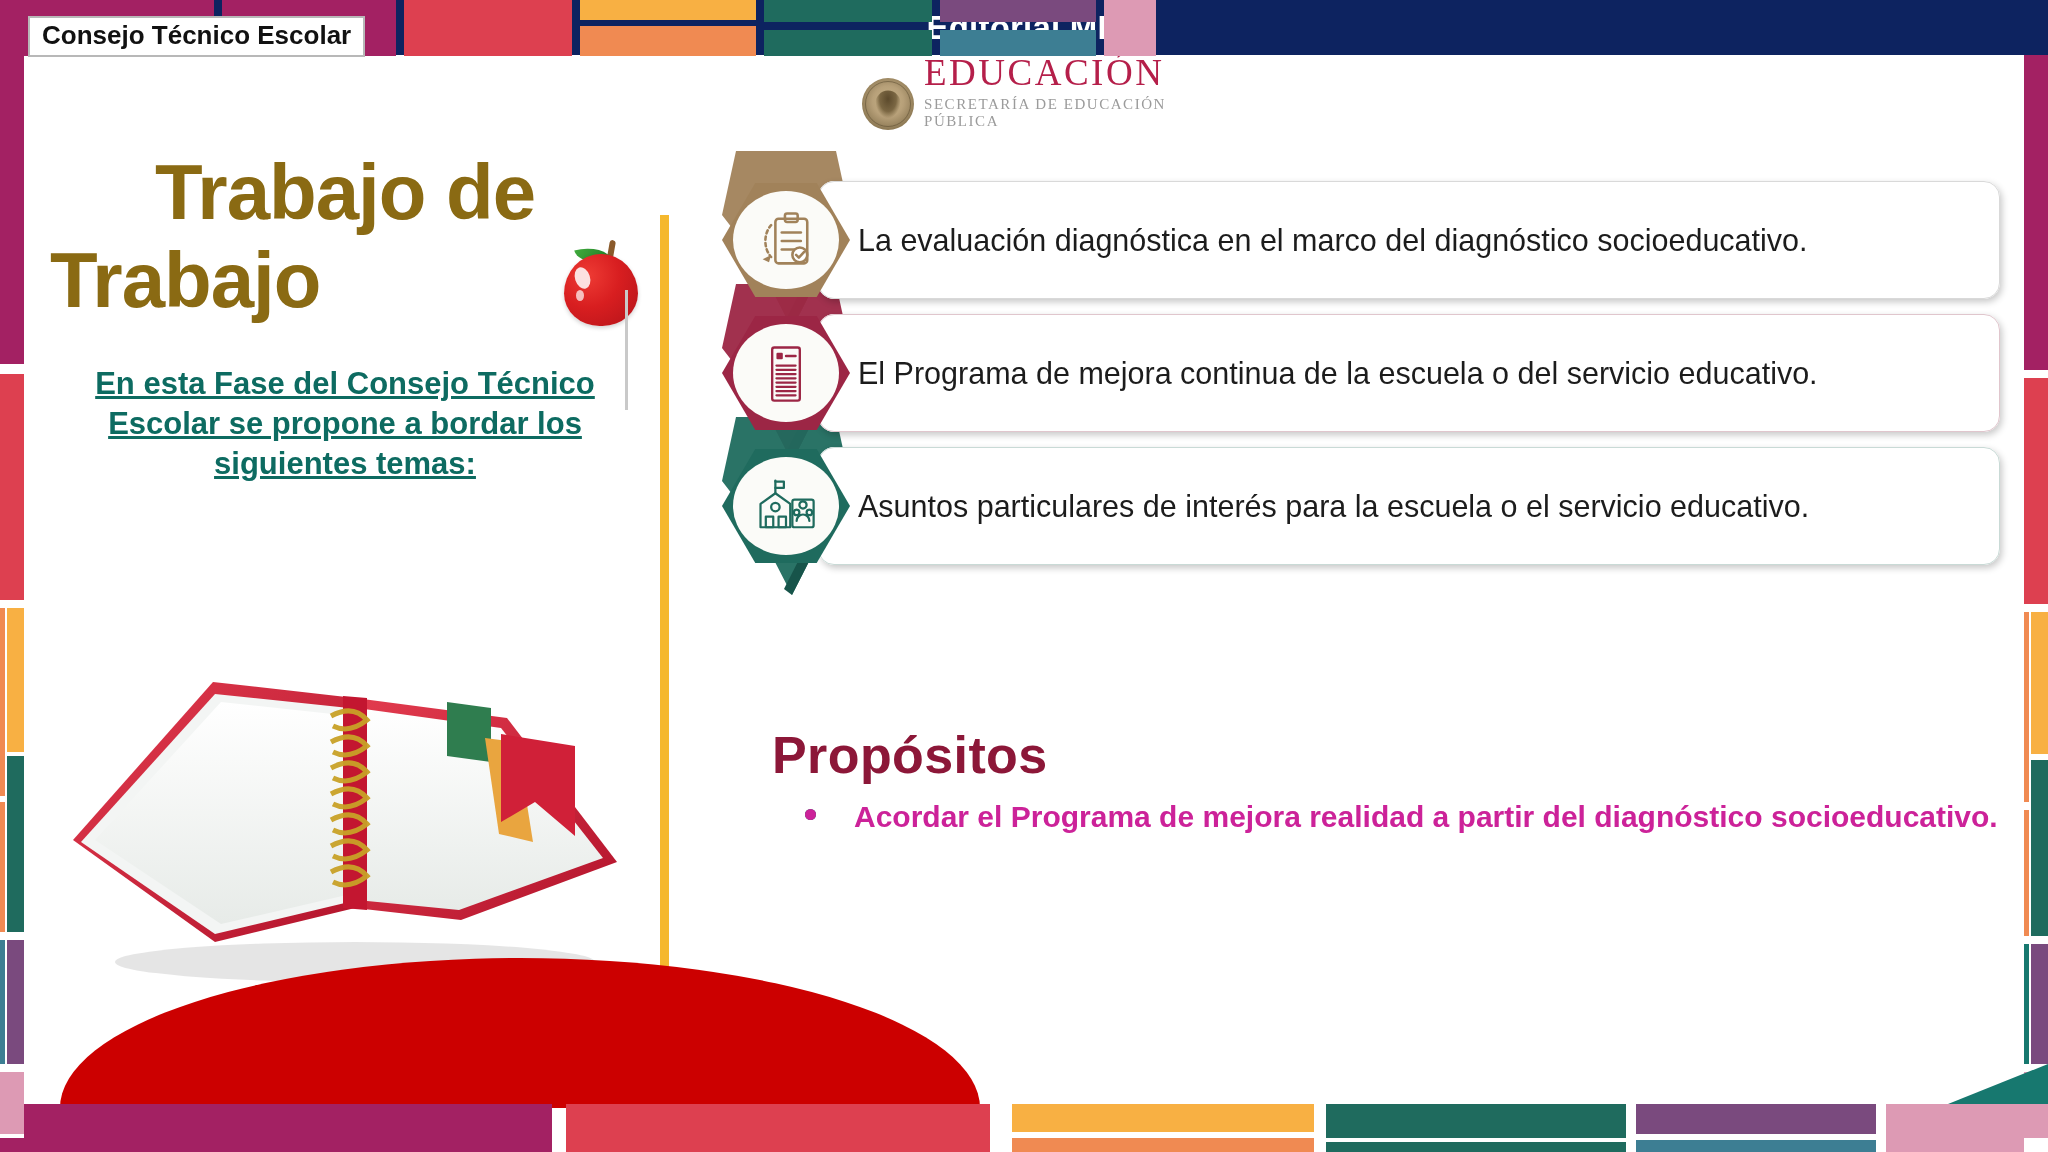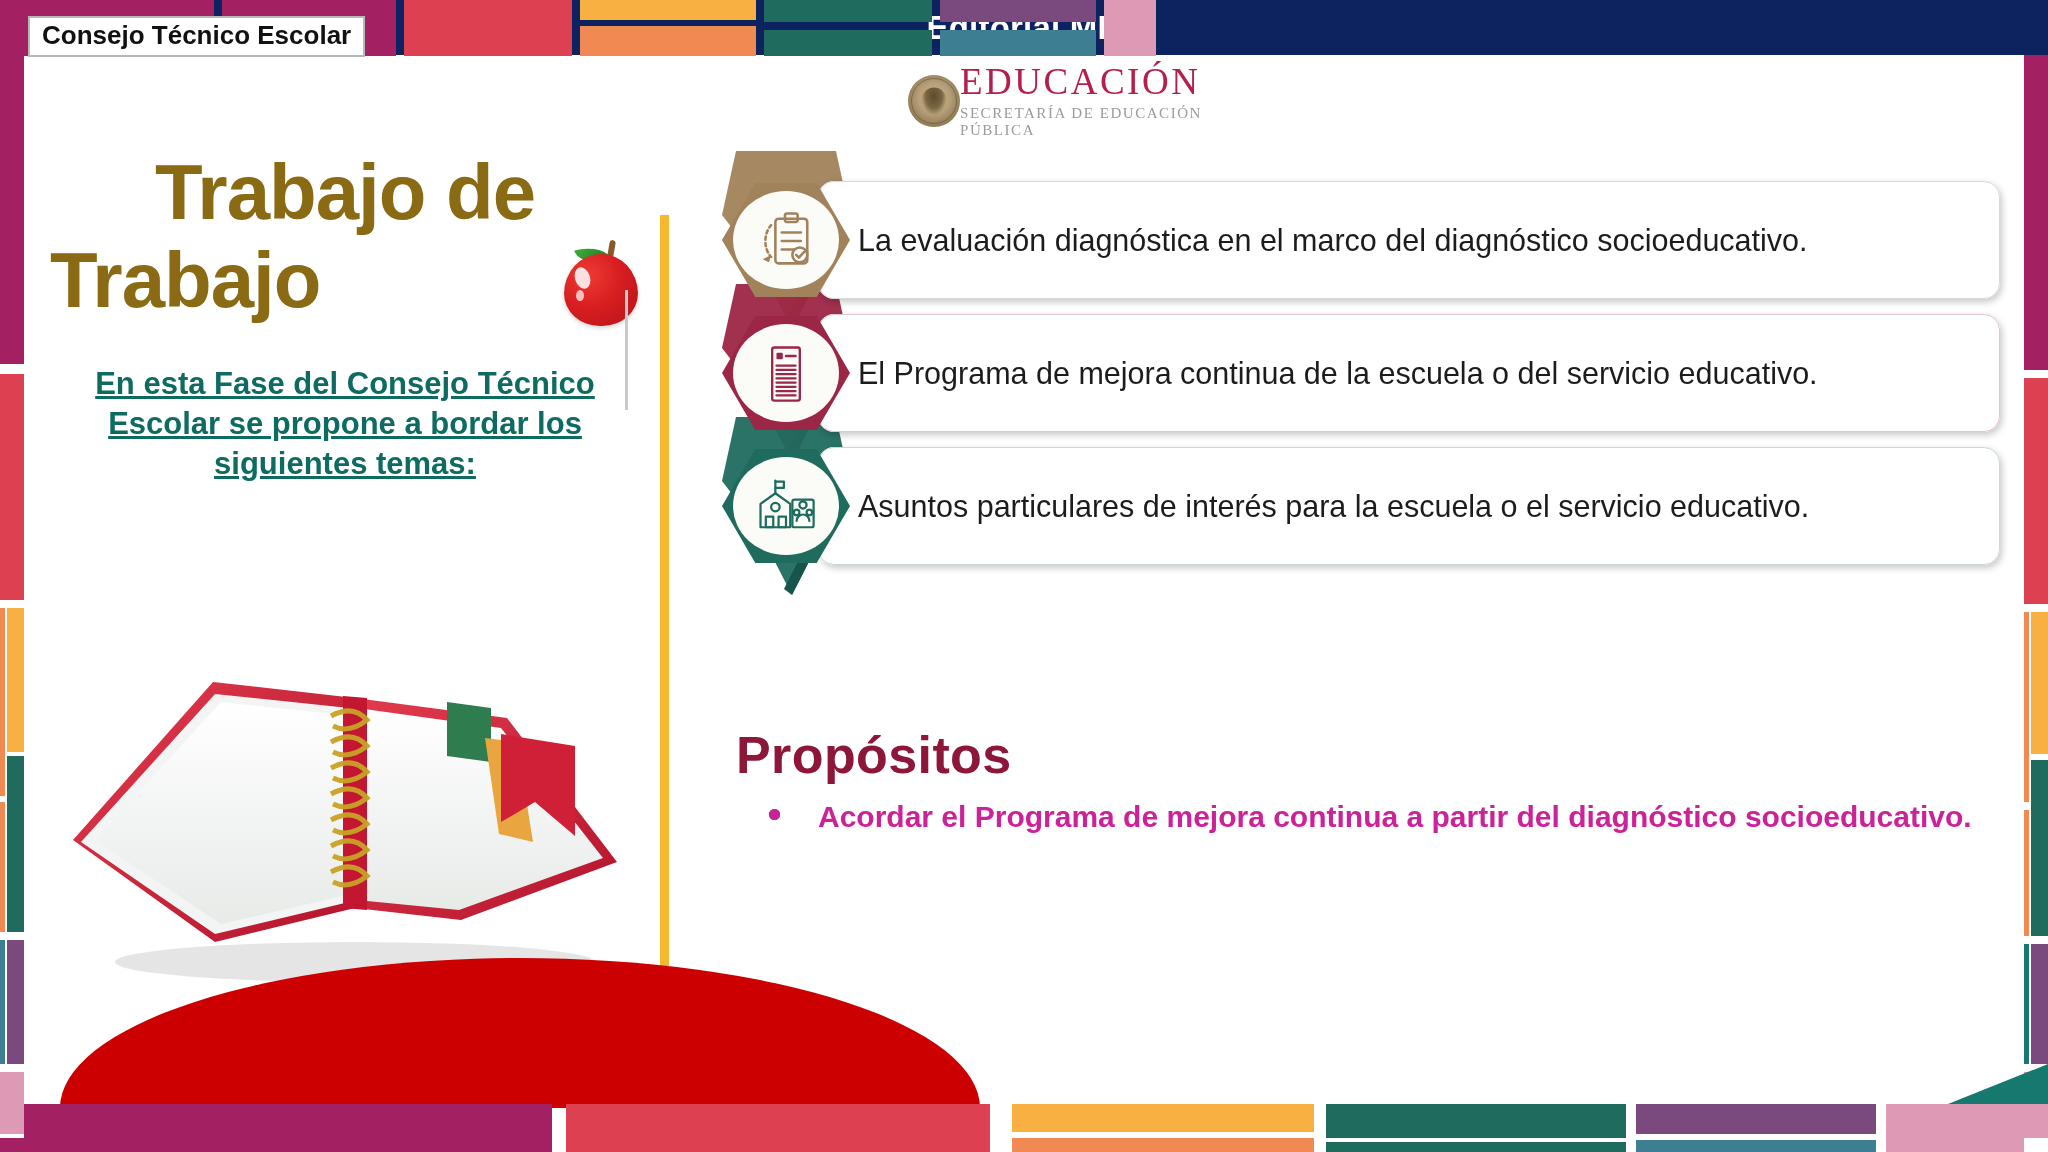--- a/index.html
+++ b/index.html
@@ -37,22 +37,22 @@
   .strip i{ position:absolute; display:block; }
 
   
   .slide{
     position:absolute; left:22px; top:55px; width:2004px; height:1040px;
     background:#ffffff; z-index:10;
   }
 
   
   .seplogo{
-    position:absolute; left:908px; top:72px; width:340px; height:58px;
-    display:flex; align-items:center; gap:0; z-index:15;
+    position:absolute; left:862px; top:72px; width:340px; height:58px;
+    display:flex; align-items:flex-end; gap:10px; z-index:15;
   }
   .sep-eagle{
     width:52px; height:52px; border-radius:50%;
     background:radial-gradient(circle at 50% 45%, #c9b489 0%, #b7a079 40%, #8e7a55 72%, #6d5c3e 100%);
     position:relative; flex:none;
   }
   .sep-eagle:before{
     content:""; position:absolute; left:50%; top:50%; width:26px; height:28px;
     transform:translate(-50%,-48%);
     background:
@@ -155,21 +155,21 @@
     clip-path:polygon(26% 0%, 74% 0%, 100% 50%, 74% 100%, 26% 100%, 0% 50%);
   }
   .badge-in{
     position:absolute; left:11px; top:8px; width:106px; height:98px;
     background:#fbfbf8; border-radius:50%;
     display:flex; align-items:center; justify-content:center;
   }
   .badge-in svg{ width:68px; height:68px; }
 
   
-  .props{ position:absolute; left:746px; top:725px; width:1255px; z-index:14; }
+  .props{ position:absolute; left:782px; top:725px; width:1255px; z-index:14; }
   .props-h{
     color:#8c1738; font-size:52px; font-weight:bold; letter-spacing:.4px;
     margin-left:-10px; margin-bottom:12px;
   }
   .props ul{ list-style:none; }
   .props li{
     position:relative; padding-left:72px; margin-bottom:8px;
     font-size:30px; font-weight:bold; line-height:1.3;
     text-align:justify; text-justify:inter-word;
   }
@@ -403,21 +403,21 @@
 </div>
 
 <div class="props">
   <div class="props-h">Propósitos</div>
   <ul>
     <li style="color:#0d6b61;">
       <span class="dot" style="background:#0d6b61;"></span>
     </li>
     <li style="color:#cc2299;">
       <span class="dot" style="background:#cc2299;"></span>
-      <span>Acordar el Programa de mejora continua a partir del diagnóstico socioeducativo.</span>
+      <span>Acordar el Programa de mejora realidad a partir del diagnóstico socioeducativo.</span>
     </li>
   </ul>
 </div>
 
 <div class="redarc"></div>
 <div class="tealcorner"></div>
 
 <div class="bottom">
   <i style="left:24px;top:14px;width:528px;height:48px;background:#a32163;"></i>
   <i style="left:566px;top:14px;width:424px;height:48px;background:#dd4050;"></i>

